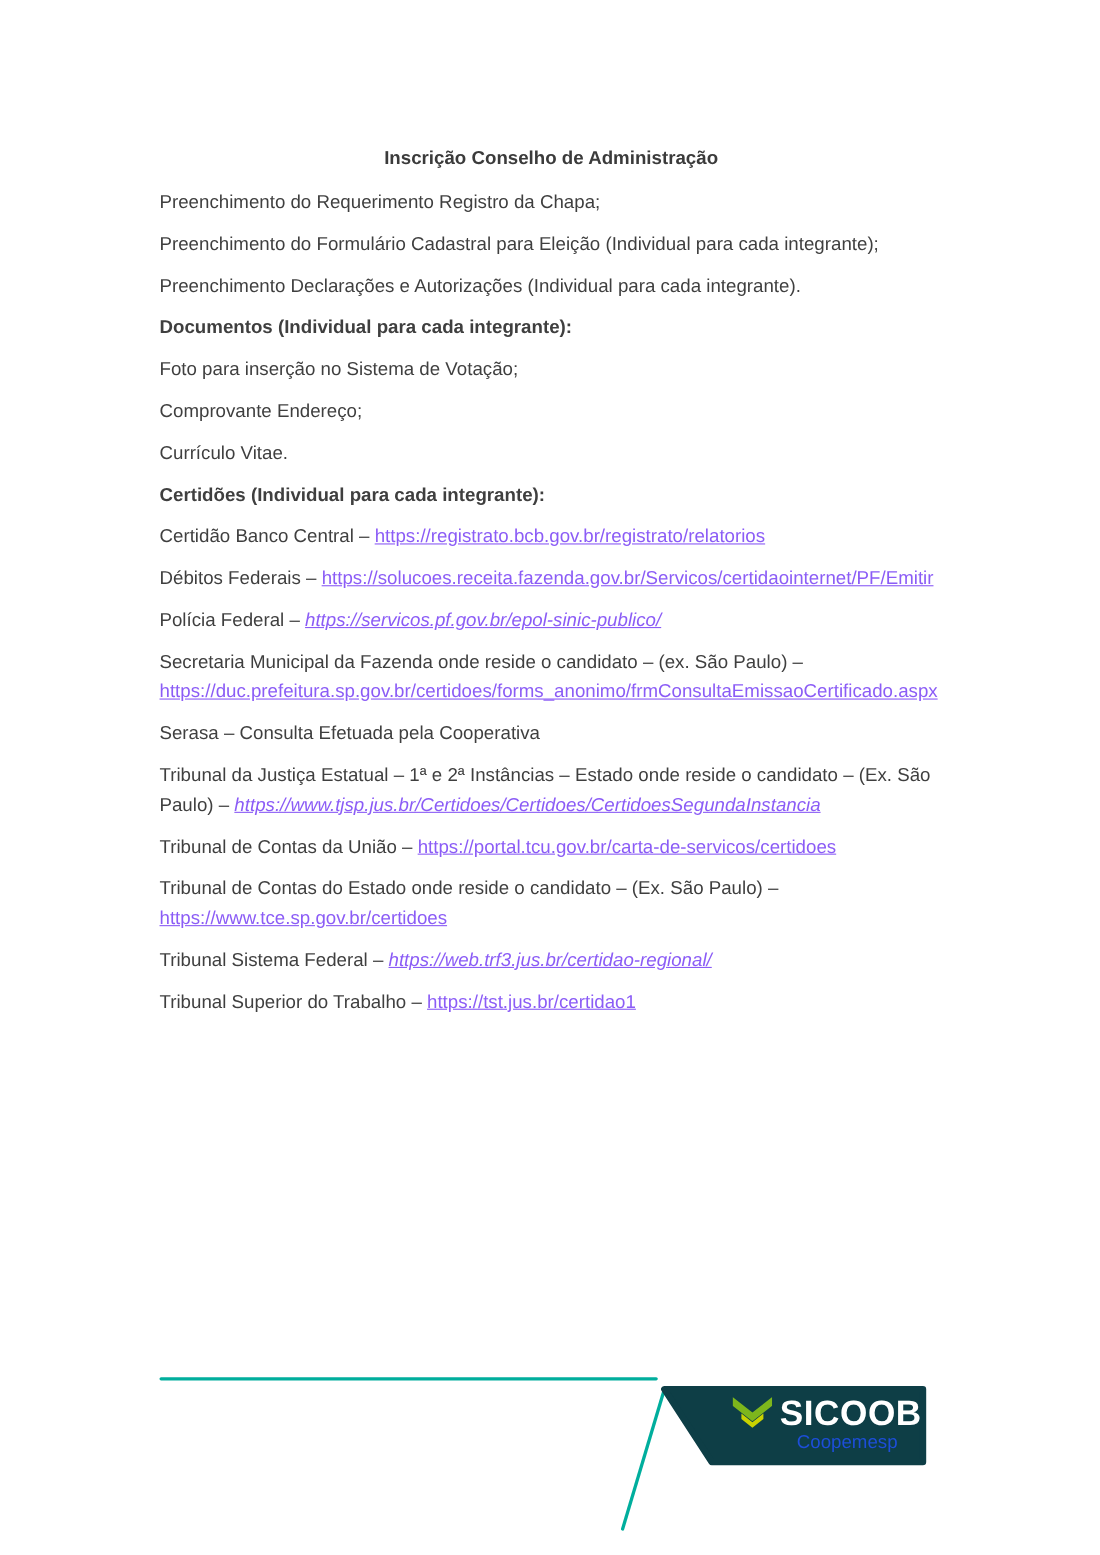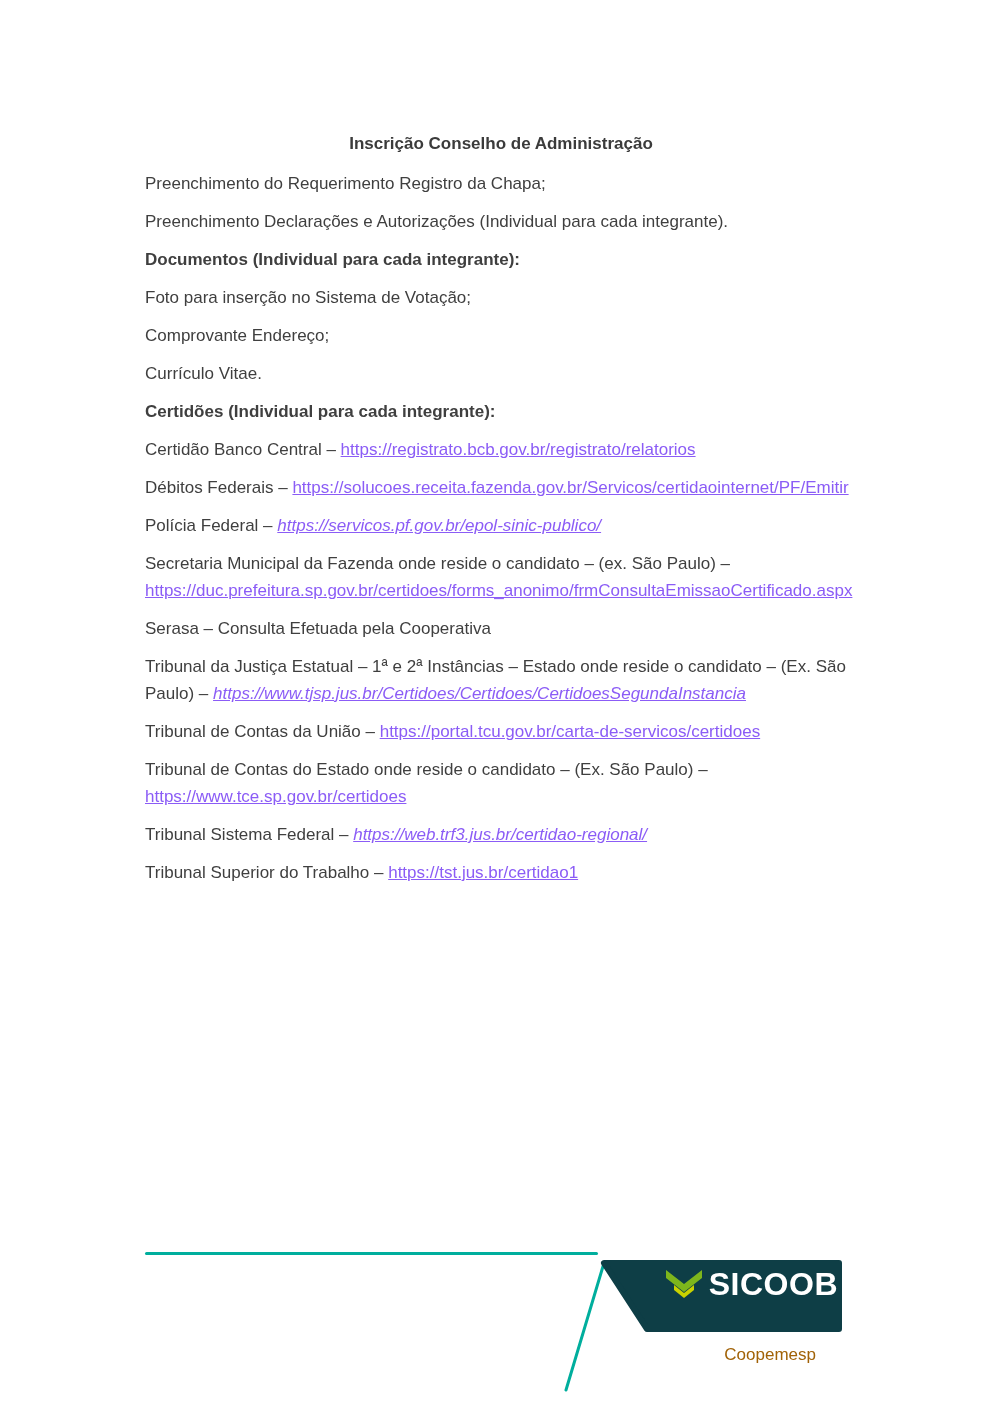--- a/index.html
+++ b/index.html
@@ -71,51 +71,51 @@
   }
 
   .logo {
     position: absolute;
     left: 650px;
     top: 1252px;
     width: 188px;
     display: flex;
     flex-direction: column;
     align-items: flex-end;
-    gap: 44px;
   }
   .logo-row {
     display: flex;
     align-items: center;
     gap: 7px;
   }
   .brand {
     font-size: 32px;
     font-weight: 700;
     color: #ffffff;
     letter-spacing: 0.5px;
     line-height: 1;
   }
   .subbrand {
     font-size: 17px;
-    color: #a16207;
+    color: #1d4ed8;
     margin-right: 22px;
     margin-top: 2px;
     line-height: 1;
   }
 </style>
 </head>
 <body>
 
 <div class="page">
 
   <div class="content">
     <h1 class="doc-title">Inscrição Conselho de Administração</h1>
     <div>
         <p class="para"><span>Preenchimento do Requerimento Registro da Chapa;</span></p>
+        <p class="para"><span>Preenchimento do Formulário Cadastral para Eleição (Individual para cada integrante);</span></p>
         <p class="para"><span>Preenchimento Declarações e Autorizações (Individual para cada integrante).</span></p>
         <p class="para bold"><span>Documentos (Individual para cada integrante):</span></p>
         <p class="para"><span>Foto para inserção no Sistema de Votação;</span></p>
         <p class="para"><span>Comprovante Endereço;</span></p>
         <p class="para"><span>Currículo Vitae.</span></p>
         <p class="para bold"><span>Certidões (Individual para cada integrante):</span></p>
         <p class="para"><span>Certidão Banco Central – </span><a href="#" class="doc-link">https://registrato.bcb.gov.br/registrato/relatorios</a></p>
         <p class="para"><span>Débitos Federais – </span><a href="#" class="doc-link">https://solucoes.receita.fazenda.gov.br/Servicos/certidaointernet/PF/Emitir</a></p>
         <p class="para"><span>Polícia Federal – </span><a href="#" class="doc-link italic">https://servicos.pf.gov.br/epol-sinic-publico/</a></p>
         <p class="para"><span>Secretaria Municipal da Fazenda onde reside o candidato – (ex. São Paulo) – </span><a href="#" class="doc-link">https://duc.prefeitura.sp.gov.br/certidoes/forms_anonimo/frmConsultaEmissaoCertificado.aspx</a></p>

